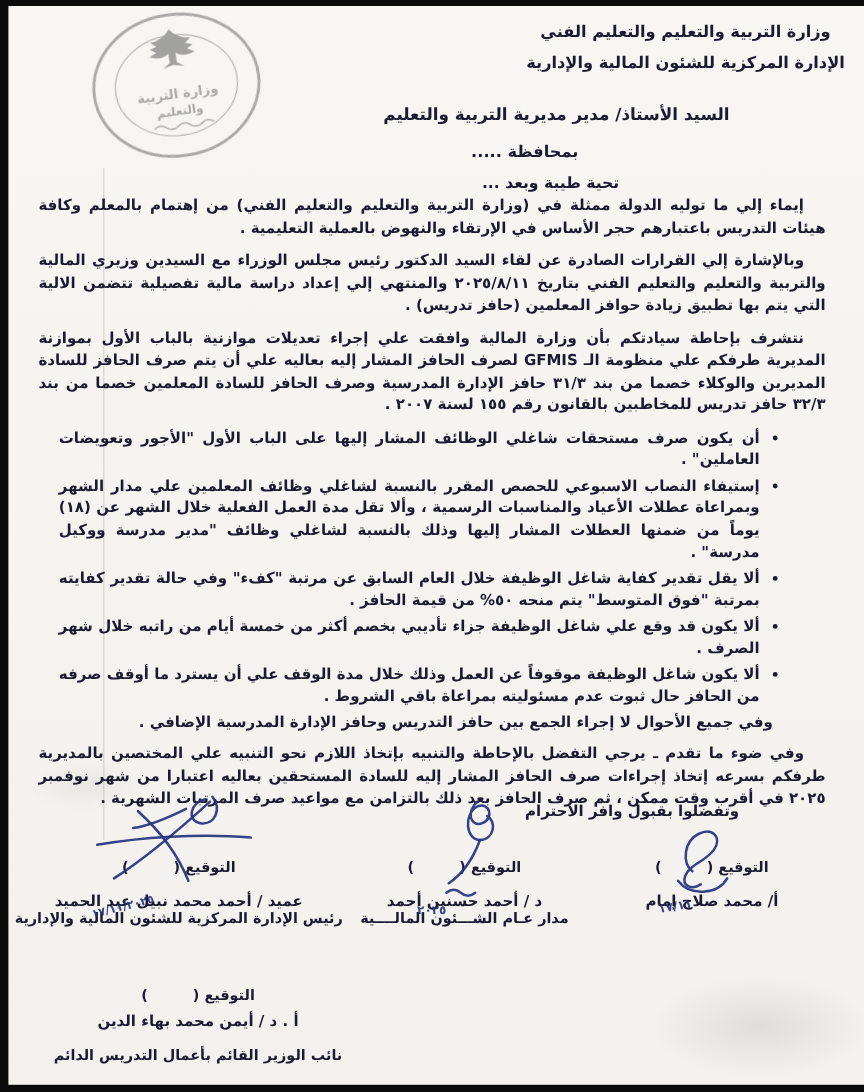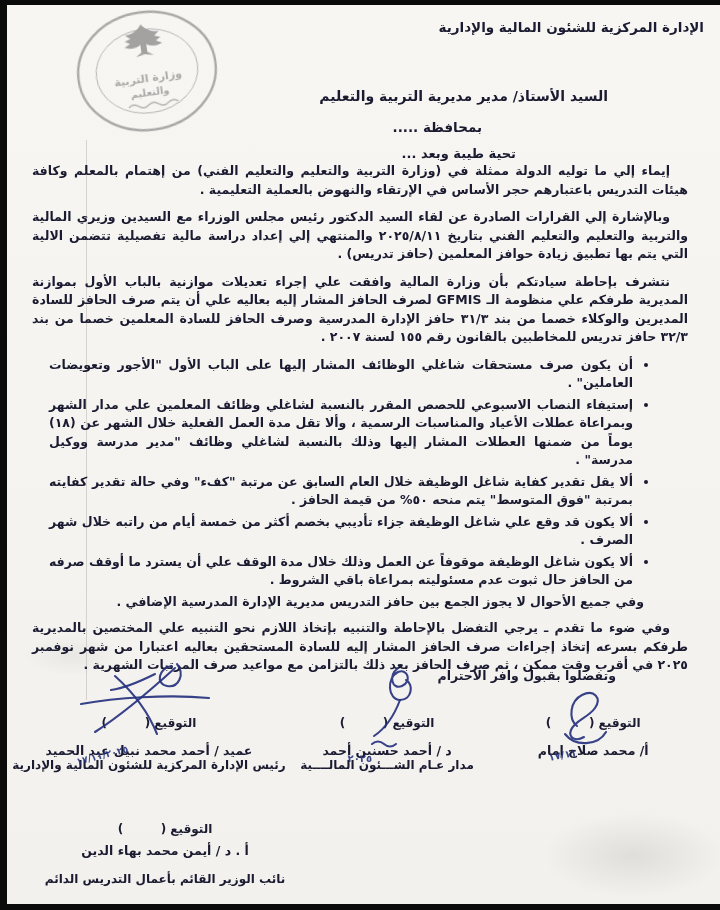--- a/index.html
+++ b/index.html
@@ -75,39 +75,40 @@
         <textPath href="#sealPath">MINISTRY OF EDUCATION AND TECHNICAL EDUCATION •</textPath>
       </text>
       <path d="M75 18 C71 24 64 27 58 27 L63 31 L57 33 L62 36 L56 39 C63 42 69 41 72 38 L72 46 L66 50 L75 48 L84 50 L78 46 L78 38 C81 41 87 42 94 39 L88 36 L93 33 L87 31 L92 27 C86 27 79 24 75 18 Z" fill="#6f6f6f"></path>
       <text x="75" y="76" text-anchor="middle" font-size="11" font-weight="bold">وزارة التربية</text>
       <text x="75" y="90" text-anchor="middle" font-size="10" font-weight="bold">والتعليم</text>
       <path d="M52 99 q5 -4 10 0 t10 0 t10 0 t10 0 t10 0" fill="none" stroke="#8d8d8d" stroke-width="1.4"></path>
     </svg>
   </div>
 
   <div class="ministry">
+    <div>وزارة التربية والتعليم والتعليم الفني</div>
     <div>الإدارة المركزية للشئون المالية والإدارية</div>
   </div>
 
   <div class="recipient-to">السيد الأستاذ/ مدير مديرية التربية والتعليم</div>
   <div class="recipient-gov">بمحافظة .....</div>
   <div class="recipient-greet">تحية طيبة وبعد ...</div>
 
   <div class="content">
     <p class="ind">إيماء إلي ما توليه الدولة ممثلة في (وزارة التربية والتعليم والتعليم الفني) من إهتمام بالمعلم وكافة هيئات التدريس باعتبارهم حجر الأساس في الإرتقاء والنهوض بالعملية التعليمية .</p>
     <p class="ind">وبالإشارة إلي القرارات الصادرة عن لقاء السيد الدكتور رئيس مجلس الوزراء مع السيدين وزيري المالية والتربية والتعليم والتعليم الفني بتاريخ ٢٠٢٥/٨/١١ والمنتهي إلي إعداد دراسة مالية تفصيلية تتضمن الالية التي يتم بها تطبيق زيادة حوافز المعلمين (حافز تدريس) .</p>
     <p class="ind">نتشرف بإحاطة سيادتكم بأن وزارة المالية وافقت علي إجراء تعديلات موازنية بالباب الأول بموازنة المديرية طرفكم علي منظومة الـ GFMIS لصرف الحافز المشار إليه بعاليه علي أن يتم صرف الحافز للسادة المديرين والوكلاء خصما من بند ٣١/٣ حافز الإدارة المدرسية وصرف الحافز للسادة المعلمين خصما من بند ٣٢/٣ حافز تدريس للمخاطبين بالقانون رقم ١٥٥ لسنة ٢٠٠٧ .</p>
     <ul>
       <li>أن يكون صرف مستحقات شاغلي الوظائف المشار إليها على الباب الأول "الأجور وتعويضات العاملين" .</li>
       <li>إستيفاء النصاب الاسبوعي للحصص المقرر بالنسبة لشاغلي وظائف المعلمين علي مدار الشهر وبمراعاة عطلات الأعياد والمناسبات الرسمية ، وألا تقل مدة العمل الفعلية خلال الشهر عن (١٨) يوماً من ضمنها العطلات المشار إليها وذلك بالنسبة لشاغلي وظائف "مدير مدرسة ووكيل مدرسة" .</li>
       <li>ألا يقل تقدير كفاية شاغل الوظيفة خلال العام السابق عن مرتبة "كفء" وفي حالة تقدير كفايته بمرتبة "فوق المتوسط" يتم منحه ٥٠% من قيمة الحافز .</li>
       <li>ألا يكون قد وقع علي شاغل الوظيفة جزاء تأديبي بخصم أكثر من خمسة أيام من راتبه خلال شهر الصرف .</li>
       <li>ألا يكون شاغل الوظيفة موقوفاً عن العمل وذلك خلال مدة الوقف علي أن يسترد ما أوقف صرفه من الحافز حال ثبوت عدم مسئوليته بمراعاة باقي الشروط .</li>
     </ul>
-    <p class="note">وفي جميع الأحوال لا يجوز الجمع بين حافز التدريس مديرية الإدارة المدرسية الإضافي .</p>
+    <p class="note">وفي جميع الأحوال لا إجراء الجمع بين حافز التدريس وحافز الإدارة المدرسية الإضافي .</p>
     <p class="ind">وفي ضوء ما تقدم ـ يرجي التفضل بالإحاطة والتنبيه بإتخاذ اللازم نحو التنبيه علي المختصين بالمديرية طرفكم بسرعه إتخاذ إجراءات صرف الحافز المشار إليه للسادة المستحقين بعاليه اعتبارا من شهر نوفمبر ٢٠٢٥  في أقرب وقت ممكن ، ثم صرف الحافز بعد ذلك بالتزامن مع مواعيد صرف المرتبات الشهرية .</p>
   </div>
 
   <div class="closing">وتفضلوا بقبول وافر الاحترام</div>
 
   <div class="sigs">
 
     <div class="sig-col sc0">
       <svg class="scribble scr0" viewBox="0 0 92 88">
         <path d="M34 52 C25 45 27 27 39 21 C51 15 59 24 52 34 C45 44 32 46 28 56 C25 64 33 68 41 63"></path>

